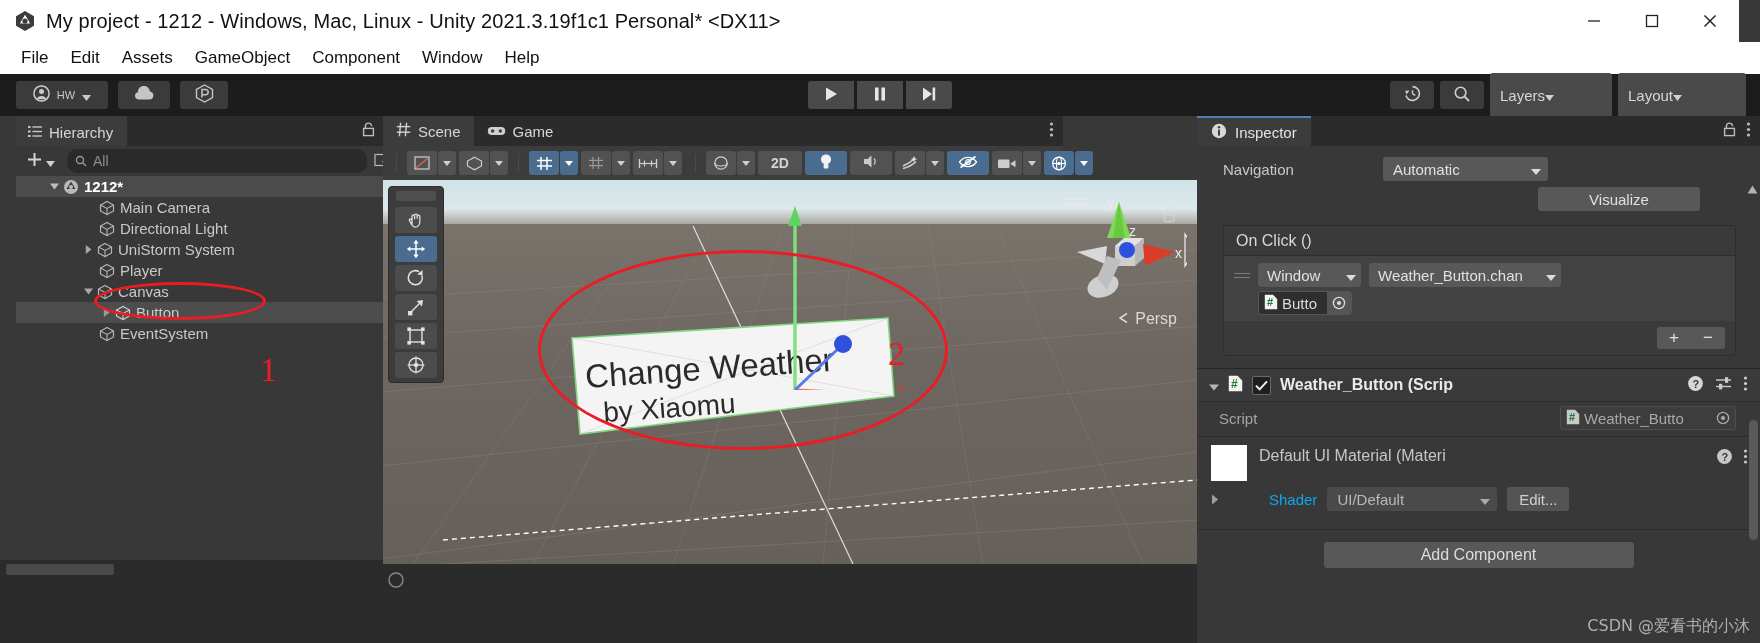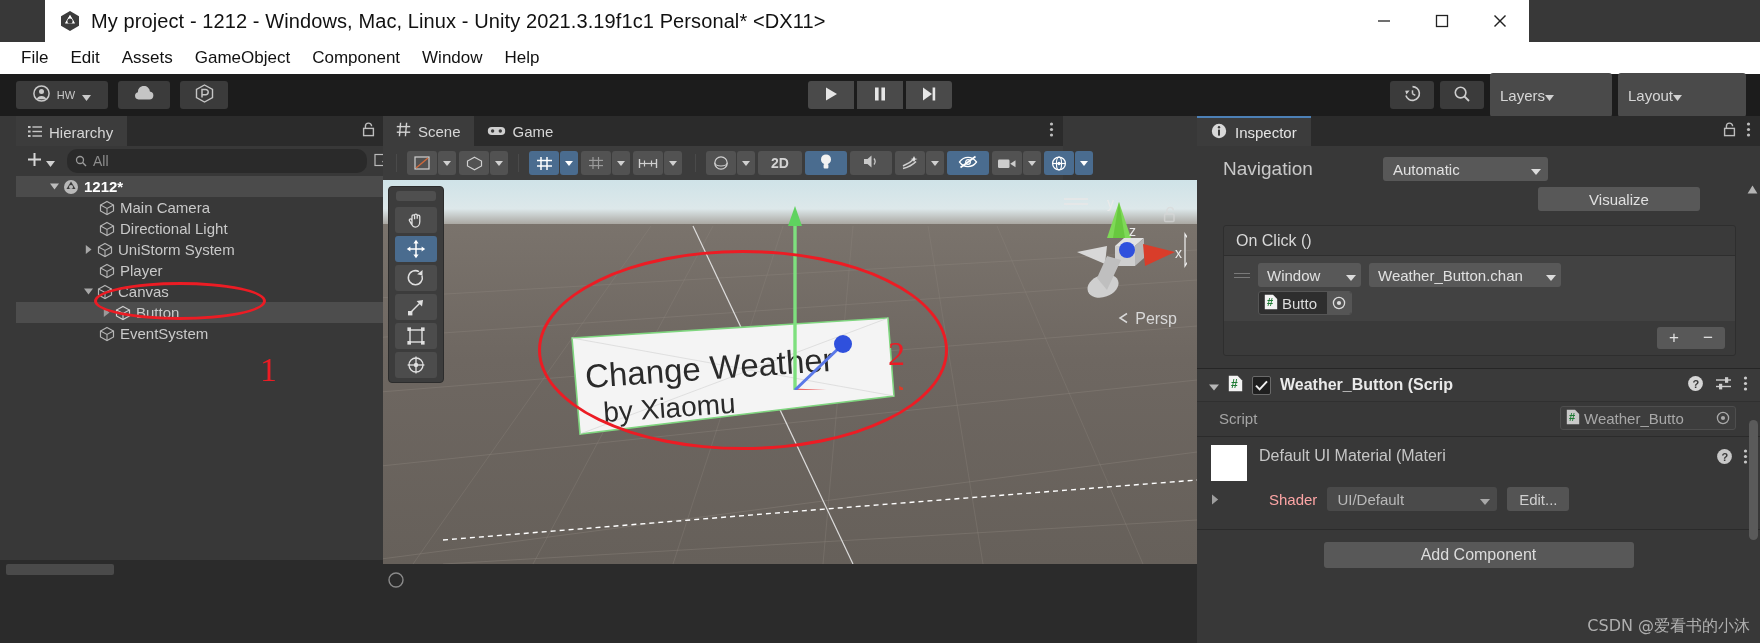--- a/index.html
+++ b/index.html
@@ -8,22 +8,22 @@
     font-family: "Liberation Sans", sans-serif;
     background:#383838;
     color:#d2d2d2;
     font-size:15px;
     -webkit-font-smoothing: antialiased;
   }
   .app { position:relative; width:1760px; height:643px; }
 
   
   .titlebar {
-    position:absolute; left:0; top:0; width:1484px; height:42px;
-    background:#ffffff; color:#000; display:flex; align-items:center;margin-left:45px;
+    position:absolute; left:0; top:0; width:1739px; height:42px;
+    background:#ffffff; color:#000; display:flex; align-items:center;
   }
   .title-icon {
     width:22px; height:22px; margin-left:14px; margin-right:10px;
     display:flex; align-items:center; justify-content:center;
   }
   .title-text { font-size:20px; color:#111; letter-spacing:0.1px; white-space:nowrap; }
   .win-buttons { margin-left:auto; display:flex; height:42px; }
   .win-btn {
     width:58px; height:42px; display:flex; align-items:center; justify-content:center;
     color:#222;
@@ -184,21 +184,21 @@
     position:absolute; left:1197px; top:116px; width:563px; height:527px; background:#383838;
   }
   .insp-tabbar { height:30px; background:#2b2b2b; display:flex; align-items:center; }
   .insp-tab {
     height:30px; padding:0 14px; display:flex; align-items:center; gap:8px;
     background:#3c3c3c; font-size:15px; color:#e4e4e4; border-top:2px solid #4c80b6;
   }
   .insp-body { position:relative; height:497px; overflow:hidden; }
 
   .row-nav { display:flex; align-items:center; height:30px; padding:0 10px 0 26px; margin-top:8px; }
-  .row-nav .lbl { font-size:19px; color:#c8c8c8; width:160px; }
+  .row-nav .lbl { font-size:15px; color:#c8c8c8; width:160px; }
   .drop-field {
     height:24px; background:#585858; border-radius:3px; display:flex; align-items:center;
     justify-content:space-between; padding:0 7px 0 10px; font-size:15px; color:#e0e0e0;
   }
   .btn-visualize {
     height:24px; background:#585858; border-radius:3px; display:flex; align-items:center;
     justify-content:center; font-size:15px; color:#e0e0e0; width:162px;
     margin:3px 0 0 auto; margin-right:60px;
   }
 
@@ -248,21 +248,21 @@
   .comp-hdr-right { margin-left:auto; display:flex; align-items:center; gap:11px; }
   .row-script { height:32px; display:flex; align-items:center; padding:0 24px 0 22px; }
   .row-script .lbl { font-size:15px; color:#a5a5a5; flex:1; }
 
   .mat-block { border-top:1px solid #2b2b2b; padding:8px 0 4px 0; margin-top:2px; }
   .mat-row1 { display:flex; align-items:flex-start; padding-left:14px; gap:12px; }
   .mat-swatch { width:36px; height:36px; background:#ffffff; }
   .mat-name { font-size:16px; color:#c6c6c6; padding-top:2px; white-space:nowrap; }
   .mat-right { margin-left:auto; display:flex; align-items:center; gap:10px; padding-right:12px; padding-top:3px; }
   .mat-row2 { display:flex; align-items:center; gap:10px; margin-top:6px; padding-left:14px; }
-  .shader-lbl { font-size:15px; color:#fca5a5; margin-left:40px; }
+  .shader-lbl { font-size:15px; color:#0ea5e9; margin-left:40px; }
   .shader-drop {
     height:24px; width:170px; background:#4a4a4a; border-radius:3px; display:flex;
     align-items:center; justify-content:space-between; padding:0 7px 0 10px; font-size:15px; color:#b9b9b9;
   }
   .edit-btn {
     height:24px; width:62px; background:#545454; border-radius:3px; display:flex;
     align-items:center; justify-content:center; font-size:15px; color:#cfcfcf;
   }
 
   .addcomp-wrap { margin-top:14px; border-top:1px solid #2b2b2b; padding-top:12px; }

